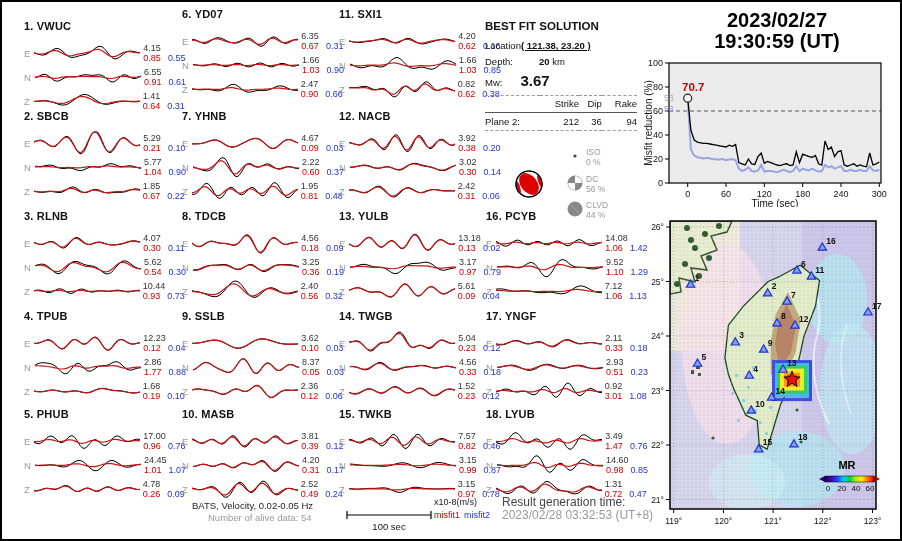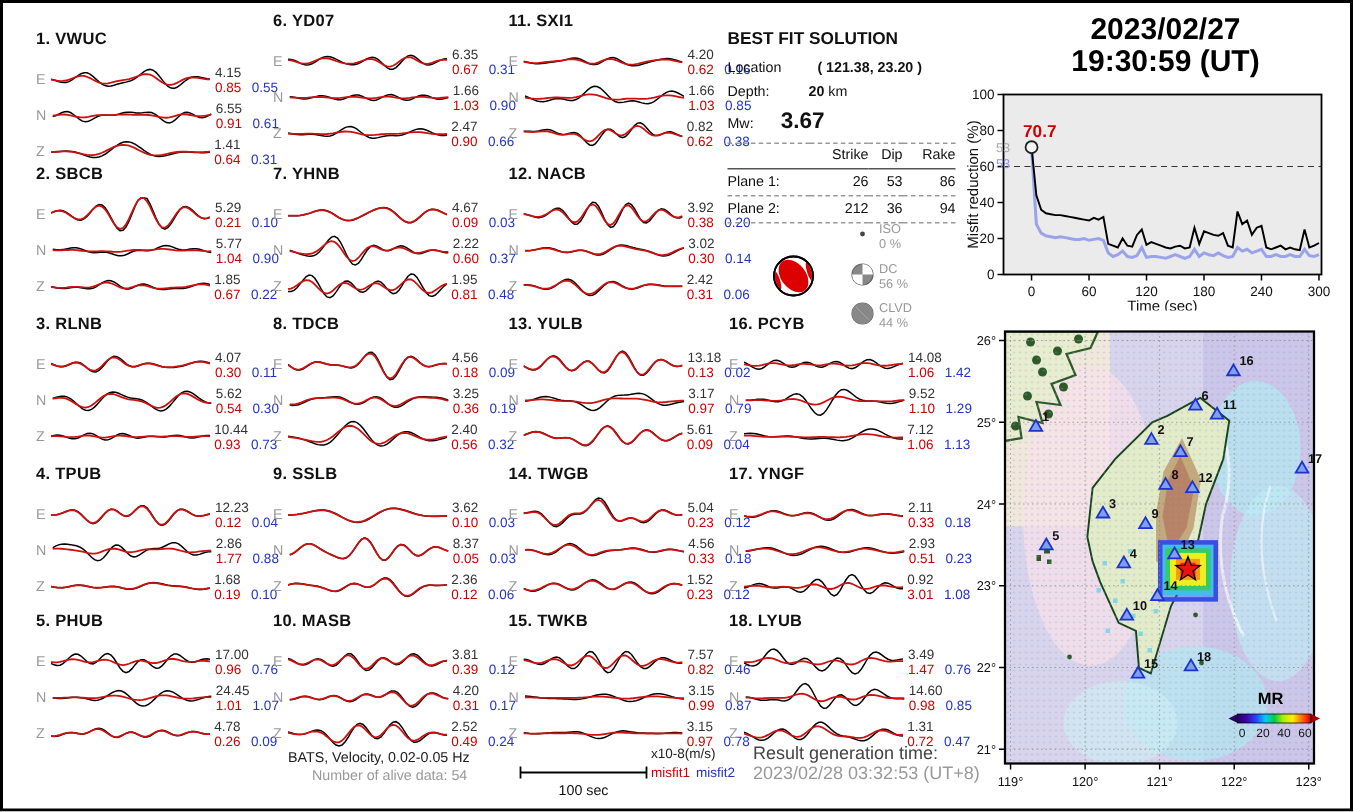--- a/index.html
+++ b/index.html
@@ -11,21 +11,21 @@
   .comp{width:12px;margin-left:6px;font-size:9.5px;color:#999;}
   svg.wv{width:106px;height:24px;flex:none;margin-left:4px;}
   .vals{margin-left:3px;font-size:9px;line-height:10px;white-space:nowrap;}
   .vals .amp{color:#333;}
   .vals .m1{color:#cc0000;}
   .vals .m2{color:#2233cc;margin-left:7px;}
   .bestfit{position:absolute;left:483px;top:18px;width:160px;font-size:9.5px;color:#111;}
   .bf-title{font-size:11.5px;font-weight:bold;margin-bottom:8px;}
   .bf-row{margin-bottom:5px;}
   .bf-row .lbl{display:inline-block;}
-  .bf-loc{font-weight:bold;margin-left:24px;}
+  .bf-loc{font-weight:bold;margin-left:0;text-decoration:underline;}
   .bf-depth-v{font-weight:bold;margin-left:26px;}
   .bf-mw-v{font-weight:bold;font-size:15px;margin-left:18px;}
   table.np{border-collapse:collapse;width:152px;margin-top:6px;font-size:9.5px;}
   table.np th{font-weight:normal;text-align:right;padding:2px 0 3px 0;border-top:1px dashed #999;border-bottom:1px solid #555;}
   table.np td{text-align:right;padding:3px 0;border-bottom:1px dashed #999;}
   table.np .rowlbl{text-align:left;}
   .datetime{position:absolute;left:655px;top:8px;width:240px;text-align:center;font-weight:bold;font-size:20px;color:#000;line-height:21px;}
   .footer-info{position:absolute;left:190px;top:498px;font-size:9.5px;line-height:12px;color:#222;}
   .footer-info .sub{color:#999;padding-left:16px;}
   .units{position:absolute;left:432px;top:494px;font-size:9px;line-height:13px;color:#222;}
@@ -706,26 +706,20 @@
     <div class="bf-row">
       <span class="lbl">Mw:</span><span class="bf-mw-v">3.67</span>
     </div>
     <table class="np">
       <tbody>
           <tr>
         <th class="rowlbl"></th>
         <th>Strike</th>
         <th>Dip</th>
         <th>Rake</th>
-      </tr>
-      <tr>
-        <td class="rowlbl">Plane 1:</td>
-        <td>26</td>
-        <td>53</td>
-        <td>86</td>
       </tr>
       <tr>
         <td class="rowlbl">Plane 2:</td>
         <td>212</td>
         <td>36</td>
         <td>94</td>
       </tr>
     </tbody>
       </table>
     <svg width="160" height="95" style="position:absolute;left:0;top:120px">

